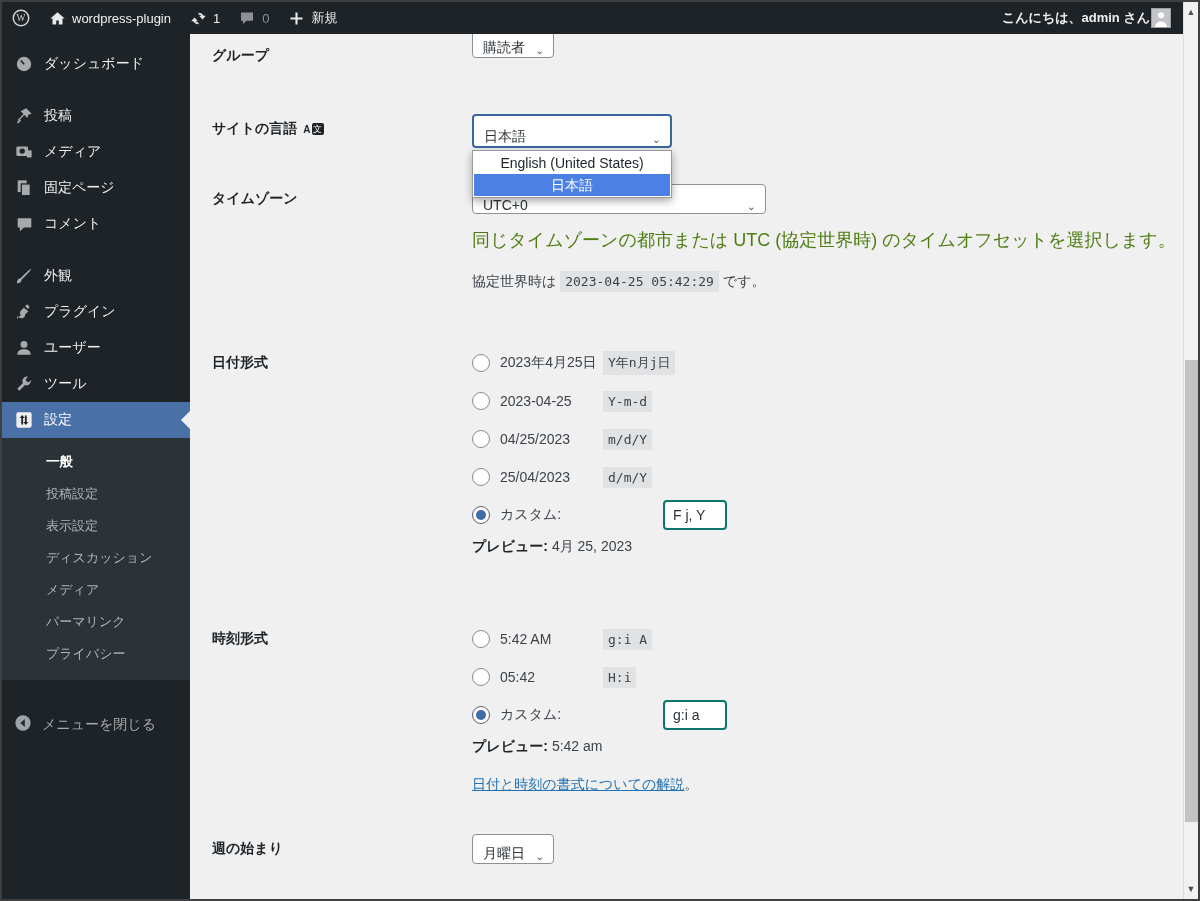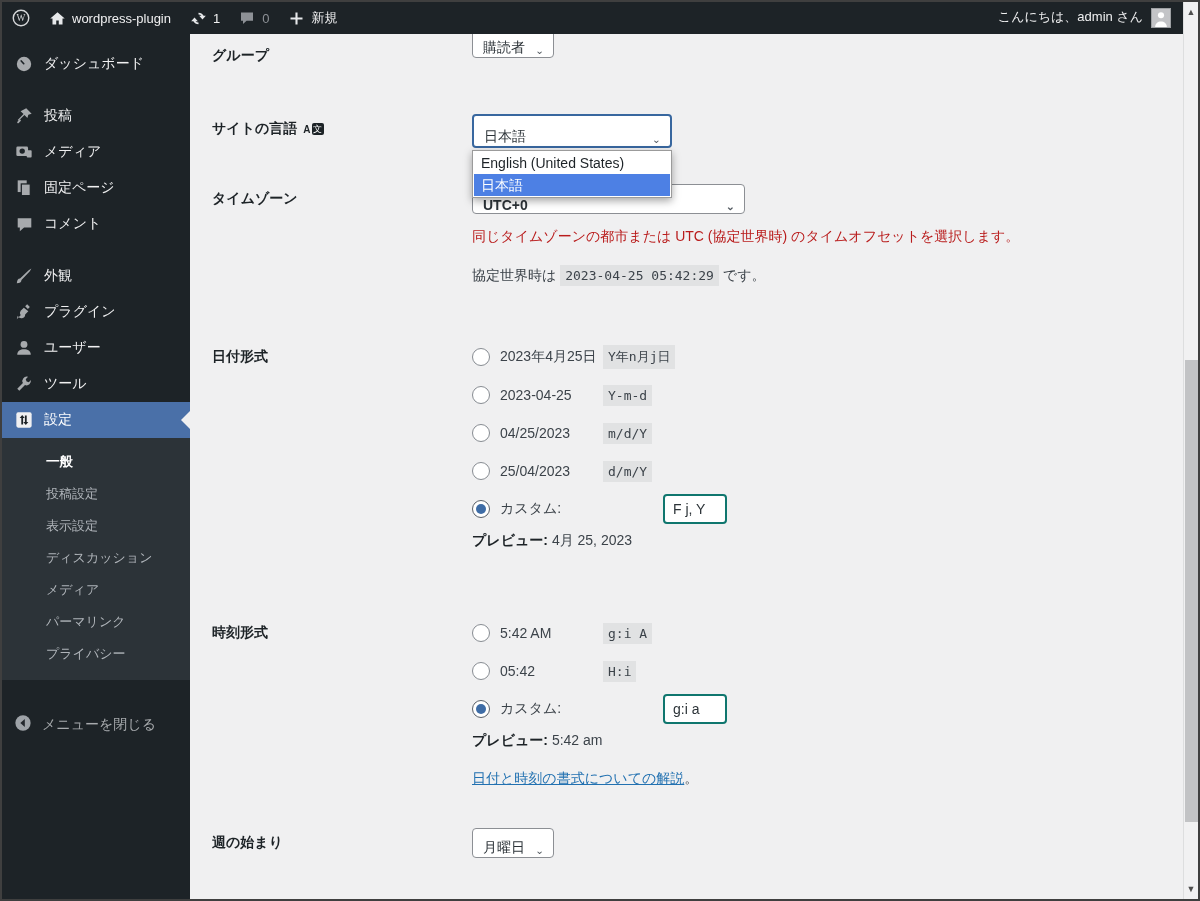--- a/index.html
+++ b/index.html
@@ -20,21 +20,21 @@
 
   
   .page { position:absolute; top:0; left:0; right:15px; bottom:0; display:flex; flex-direction:column; }
 
   
   .adminbar { height:32px; background:#1d2327; color:#f0f0f1; display:flex; align-items:center;
               font-size:13px; flex-shrink:0; padding:0 12px 0 10px; }
   .ab-item { display:flex; align-items:center; gap:6px; margin-right:18px; white-space:nowrap; }
   .ab-icon { display:inline-flex; width:18px; height:18px; align-items:center; justify-content:center; }
   .ab-muted { color:#8d9196; }
-  .ab-right { margin-left:auto; display:flex; align-items:flex-start; gap:8px; }
+  .ab-right { margin-left:auto; display:flex; align-items:center; gap:1px;font-weight:bold; }
   .avatar { width:20px; height:20px; background:#c3c4c7; border:1px solid #9da0a3; display:flex;
             align-items:flex-end; justify-content:center; overflow:hidden; }
 
   
   .body { display:flex; flex:1; min-height:0; }
   aside { width:188px; flex-shrink:0; background:#1d2327; color:#f0f0f1; font-size:14px;
           display:flex; flex-direction:column; }
   main  { flex:1; position:relative; overflow:hidden; background:#f0f0f1; padding-left:22px; }
 
   
@@ -54,29 +54,29 @@
   
   .frow { display:flex; }
   .fth  { width:260px; flex-shrink:0; font-weight:bold; font-size:14px; color:#1d2327; padding-top:6px; }
   .ftd  { flex:1; position:relative; font-size:14px; color:#3c434a; }
 
   .select { display:inline-flex; align-items:flex-end; background:#fff; border:1px solid #8c8f94;
             border-radius:4px; height:30px; padding:0 9px 0 10px; font-size:14px; color:#2c3338;
             cursor:pointer; white-space:nowrap; }
   .select .chev { margin-left:10px; font-size:11px; color:#50575e; transform:scaleY(.9); }
   .select.focused { border:2px solid #38679f; height:34px; width:200px; justify-content:space-between; }
-  .select.wide { width:273px; justify-content:space-between;font-weight:bold; }
+  .select.wide { width:294px; justify-content:space-between; }
 
   .listbox { position:absolute; left:0; top:36px; width:200px; background:#fff;
              border:1px solid #9b9b9b; box-shadow:0 3px 8px rgba(0,0,0,.35); z-index:30;
              padding:1px; }
-  .opt { height:22px; line-height:22px; padding:0 7px; font-size:14px; color:#1d2327; cursor:pointer; white-space:nowrap; }
+  .opt { height:22px; line-height:22px; padding:0 7px; font-size:14px; color:#1d2327; cursor:pointer; white-space:nowrap;text-align:center; }
   .opt.selected { background:#4d80e4; color:#fff; }
 
-  .desc { color:#b91c1c; font-size:14px; margin-top:14px; }
+  .desc { color:#4d7c0f; font-size:18px; margin-top:14px; }
   .utcline { margin-top:21px; font-size:14px; color:#3c434a; }
   code.fmt { font-family:"DejaVu Sans Mono", monospace; font-size:13px; background:#e1e2e3;
              padding:3px 5px; color:#3c434a; }
 
   .radio-row { display:flex; align-items:center; height:30px; margin-bottom:8px; cursor:pointer; }
   .radio { width:18px; height:18px; border-radius:50%; background:#fff; border:1px solid #878c92;
            margin-right:10px; flex-shrink:0; display:flex; align-items:center; justify-content:center; }
   .radio.checked { border-color:#5a6069; }
   .radio.checked::after { content:""; width:10px; height:10px; border-radius:50%; background:#3e6ca6; }
   .rtext { width:103px; font-size:14px; color:#3c434a; }

